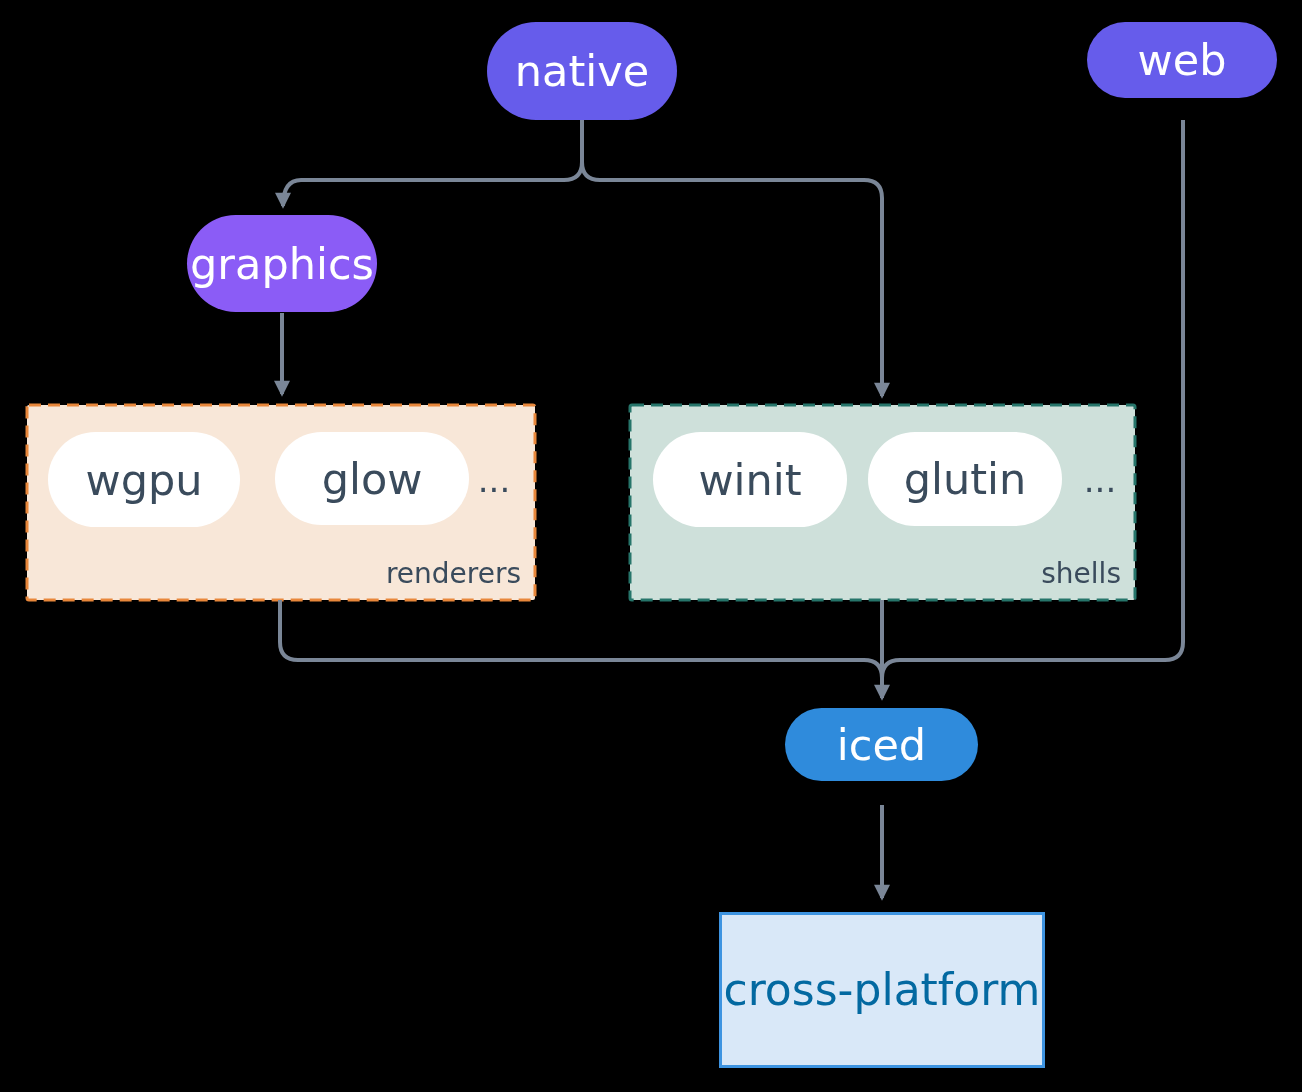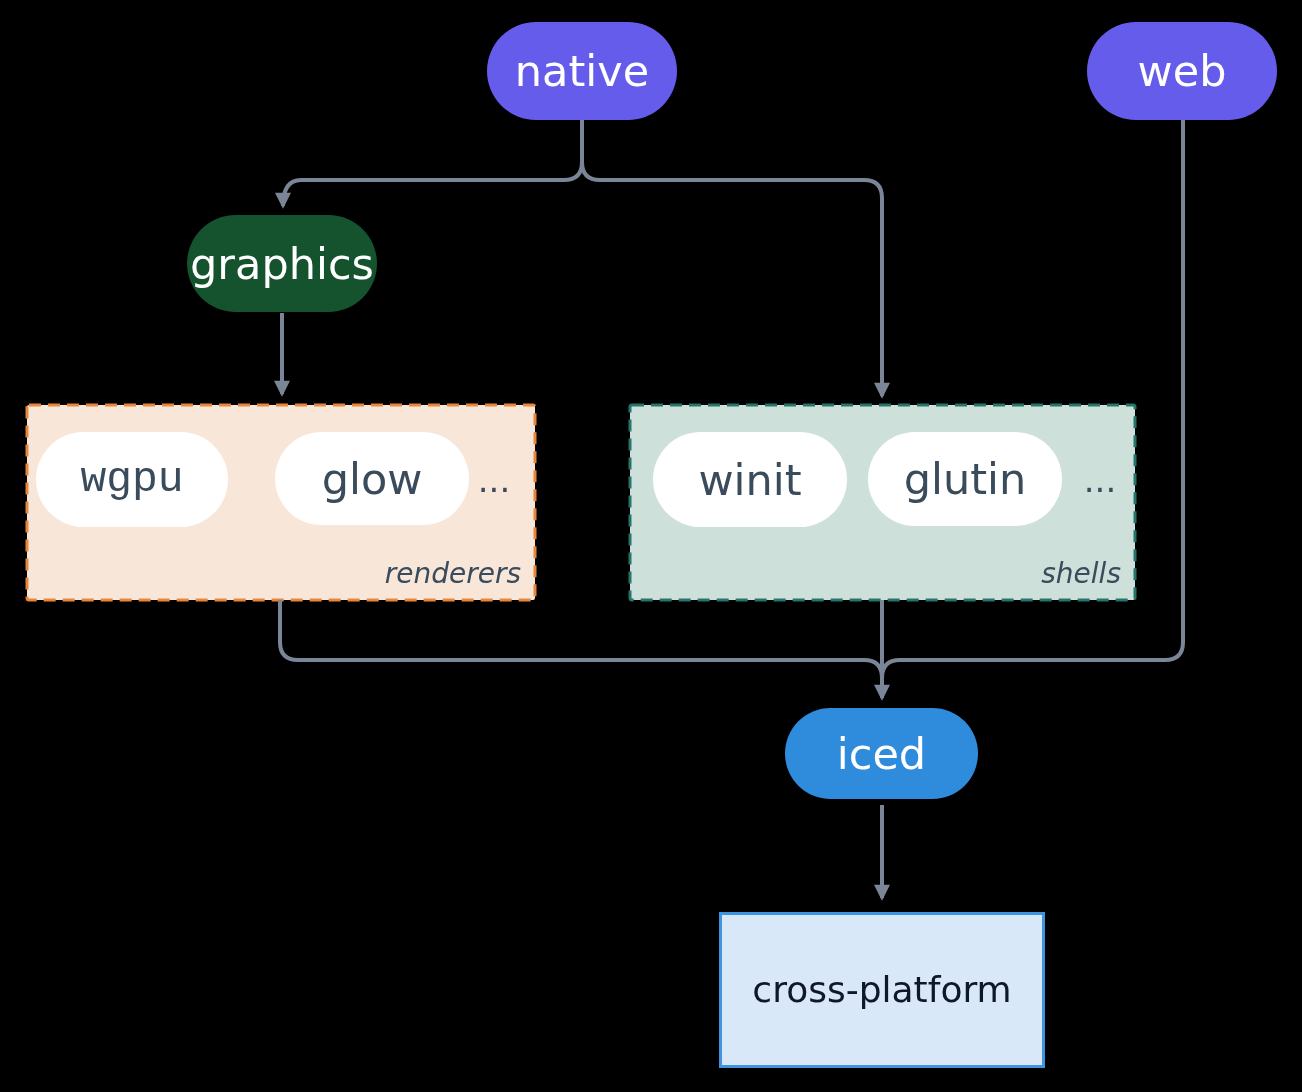--- a/index.html
+++ b/index.html
@@ -23,35 +23,34 @@
   .pill {
     position: absolute;
     border-radius: 60px;
     display: flex;
     align-items: center;
     justify-content: center;
     font-size: 43px;
     box-sizing: border-box;
   }
   .pill.purple { background: #665CEB; color: #ffffff; }
-  .pill.orange { background: #14532d; color: #ffffff; }
+  .pill.orange { background: #8b5cf6; color: #ffffff; }
   .pill.blue   { background: #2F8BDC; color: #ffffff; }
   .pill.white  { background: #ffffff; color: #3A4B5C; }
   .group {
     position: absolute;
     box-sizing: border-box;
   }
   .group .pill { position: absolute; }
   .group-label {
     position: absolute;
     right: 14px;
     bottom: 10px;
     font-size: 28px;
     color: #3A4B5C;
-    font-style: italic;
   }
   .ellipsis {
     position: absolute;
     display: flex;
     align-items: center;
     justify-content: center;
     font-size: 34px;
     color: #3A4B5C;
     width: 70px;
   }
@@ -61,23 +60,23 @@
     top: 912px;
     width: 326px;
     height: 156px;
     box-sizing: border-box;
     background: #D9E8F8;
     border: 3px solid #3E94E1;
     display: flex;
     flex-direction: column;
     align-items: center;
     justify-content: center;
-    font-size: 36px;
+    font-size: 44px;
     line-height: 48px;
-    color: #0f172a;
+    color: #0369a1;
   }
 </style>
 </head>
 <body>
 
 <div class="canvas">
 
   <svg class="layer" width="1302" height="1092" viewBox="0 0 1302 1092">
     <defs>
       <marker id="arrow" viewBox="0 0 12 12" refX="10" refY="6" markerWidth="4.5" markerHeight="4" orient="auto">
@@ -96,51 +95,51 @@
       <path d="M1183 120 V642 Q1183 660 1165 660 H900 Q882 660 882 678"></path>
       <path d="M882 600 V698" marker-end="url(#arrow)"></path>
       <path d="M882 805 V898" marker-end="url(#arrow)"></path>
     </g>
   </svg>
 
   <div class="pill purple" style="left:487px; top:22px; width:190px; height:98px;">
     <span>native</span>
   </div>
 
-  <div class="pill purple" style="left:1087px; top:22px; width:190px; height:98px;">
+  <div class="pill purple" style="left:1087px; top:22px; width:190px; height:76px;">
     <span>web</span>
   </div>
 
   <div class="pill orange" style="left:187px; top:215px; width:190px; height:97px;">
     <span>graphics</span>
   </div>
 
   <div class="group" style="left:27px; top:405px; width:508px; height:195px;">
-    <div class="pill white" style="left:9px; top:27px; width:192px; height:95px;font-family:Liberation Mono, monospace;">
+    <div class="pill white" style="left:21px; top:27px; width:192px; height:95px;">
       <span>wgpu</span>
     </div>
     <div class="pill white" style="left:248px; top:27px; width:194px; height:93px;">
       <span>glow</span>
     </div>
     <div class="ellipsis" style="left:432px; top:27px; height:95px;">...</div>
     <div class="group-label">renderers</div>
   </div>
 
   <div class="group" style="left:630px; top:405px; width:505px; height:195px;">
     <div class="pill white" style="left:23px; top:27px; width:194px; height:95px;text-align:right;">
       <span>winit</span>
     </div>
     <div class="pill white" style="left:238px; top:27px; width:194px; height:94px;">
       <span>glutin</span>
     </div>
     <div class="ellipsis" style="left:435px; top:27px; height:95px;">...</div>
     <div class="group-label">shells</div>
   </div>
 
-  <div class="pill blue" style="left:785px; top:708px; width:193px; height:91px;">
+  <div class="pill blue" style="left:785px; top:708px; width:193px; height:73px;">
     <span>iced</span>
   </div>
 
   <div class="app-box">
     <span>cross-platform</span>
   </div>
 
 </div>
 
 </body></html>

